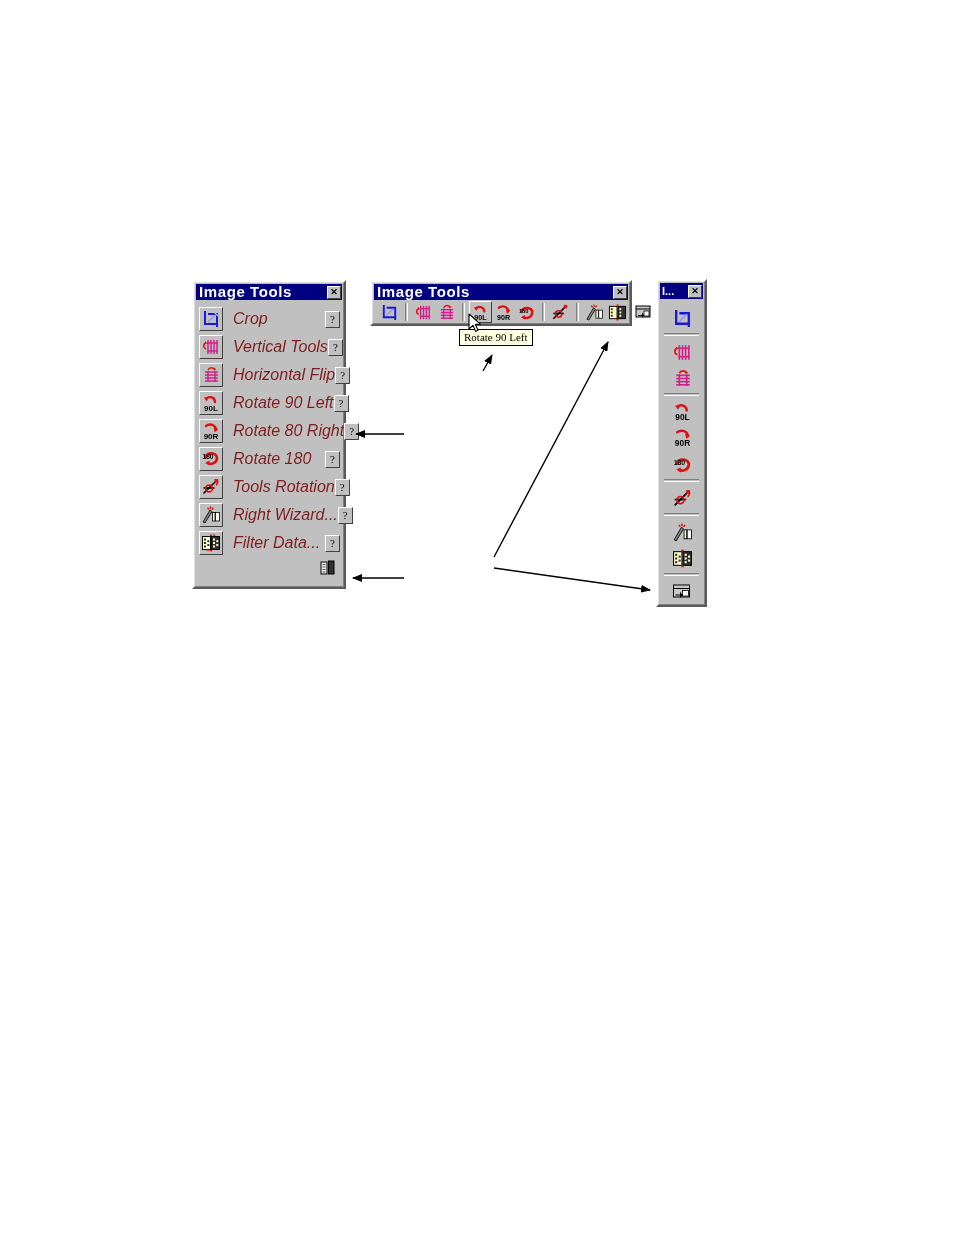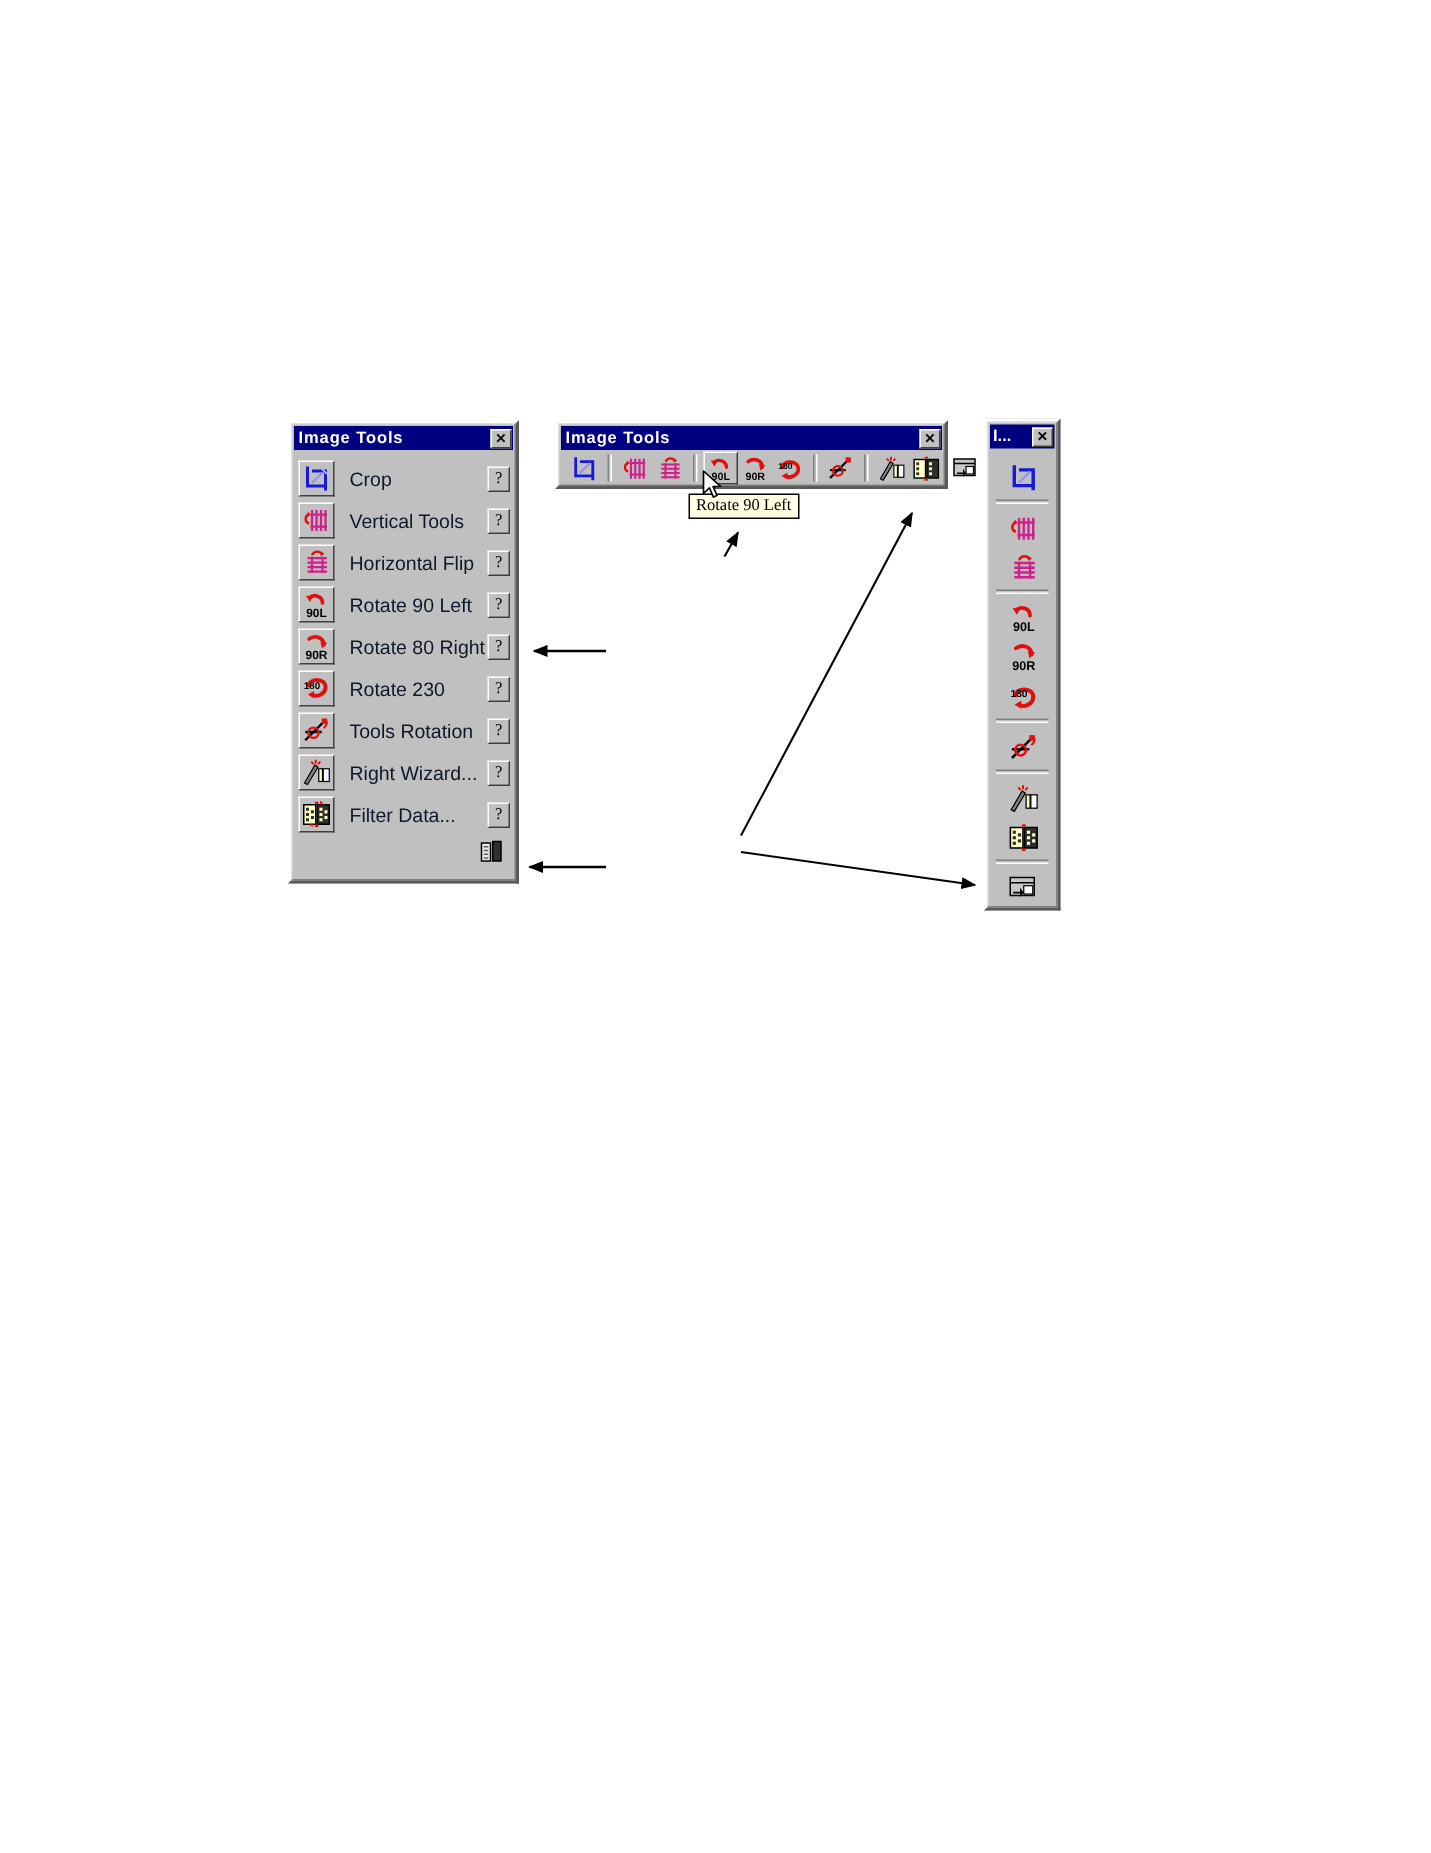--- a/index.html
+++ b/index.html
@@ -25,21 +25,21 @@
     border-top:1px solid #dfdfdf;border-left:1px solid #dfdfdf;
     border-right:1px solid #808080;border-bottom:1px solid #808080;
     box-sizing:border-box;
   }
   .titlebar{
     position:absolute;left:2px;right:2px;top:2px;height:16px;
     background:#000080;display:flex;align-items:center;
     padding:0 1px 0 3px;box-sizing:border-box;
   }
   .title-text{
-    color:#ffffff;font-size:11px;font-weight:bold;
+    color:#ffffff;font-size:15px;font-weight:bold;
     font-family:"Liberation Sans", sans-serif;
     letter-spacing:.6px;line-height:16px;white-space:nowrap;
     flex:1 1 auto;overflow:hidden;
   }
   .closebtn{
     width:14px;height:13px;background:#c0c0c0;flex:0 0 auto;
     border-top:1px solid #ffffff;border-left:1px solid #ffffff;
     border-right:1px solid #404040;border-bottom:1px solid #404040;
     font-size:9px;line-height:11px;text-align:center;color:#000;
     font-family:"Liberation Sans", sans-serif;font-weight:bold;
@@ -58,23 +58,23 @@
   }
   .btn3d{
     width:24px;height:24px;flex:0 0 auto;
     background:#c0c0c0;
     border-top:1px solid #ffffff;border-left:1px solid #ffffff;
     border-right:1px solid #404040;border-bottom:1px solid #404040;
     box-sizing:border-box;position:relative;cursor:default;
   }
   .btn3d .glyph{position:absolute;left:1px;top:1px;width:20px;height:20px;}
   .row-label{
-    flex:1 1 auto;font-size:13px;color:#0f172a;
+    flex:1 1 auto;font-size:16px;color:#7f1d1d;
     font-family:"Liberation Sans", sans-serif;
-    padding-left:10px;white-space:nowrap;
+    padding-left:10px;white-space:nowrap;font-style:italic;
   }
   .helpbtn{
     width:15px;height:17px;flex:0 0 auto;background:#c0c0c0;
     border-top:1px solid #ffffff;border-left:1px solid #ffffff;
     border-right:1px solid #404040;border-bottom:1px solid #404040;
     box-sizing:border-box;text-align:center;font-size:11px;line-height:15px;
     color:#000;font-family:"Liberation Serif", serif;cursor:default;
   }
   .listfoot{height:22px;display:flex;align-items:center;justify-content:flex-end;
     padding-right:4px;}
@@ -240,21 +240,21 @@
       <div class="row">
         <div class="btn3d">
           <span class="glyph">
             <svg viewBox="0 0 20 20" width="20" height="20">
               <path d="M5 8 C5 3 16 3 16 9 C16 14 10 16 7 14" stroke="#e01010" stroke-width="2.6" fill="none" stroke-linecap="round"></path>
               <path d="M8.4 11.6 L8.4 16.6 L4.2 14.0 Z" fill="#e01010"></path>
               <text x="7" y="10" font-family="Liberation Sans, sans-serif" font-size="6.5" font-weight="bold" text-anchor="middle" fill="#000000">180</text>
             </svg>
           </span>
         </div>
-        <span class="row-label">Rotate 230</span>
+        <span class="row-label">Rotate 180</span>
         <div class="helpbtn">?</div>
       </div>
 
       <div class="row">
         <div class="btn3d">
           <span class="glyph">
             <svg viewBox="0 0 20 20" width="20" height="20">
               <line x1="2.5" y1="16.5" x2="16" y2="3" stroke="#000000" stroke-width="1.6"></line>
               <line x1="2.5" y1="11" x2="13.5" y2="11" stroke="#000000" stroke-width="1.6"></line>
               <circle cx="8" cy="11.5" r="3.4" fill="none" stroke="#e01010" stroke-width="1.6"></circle>

